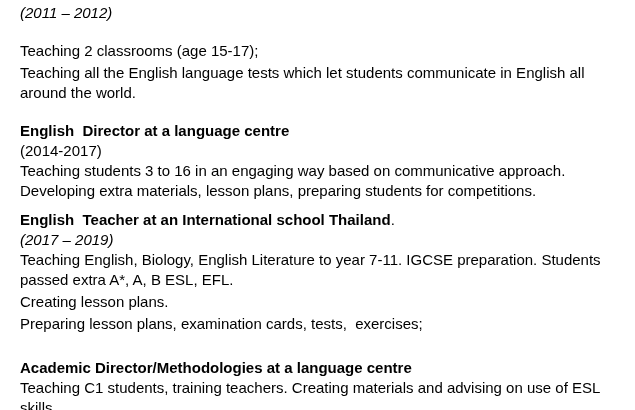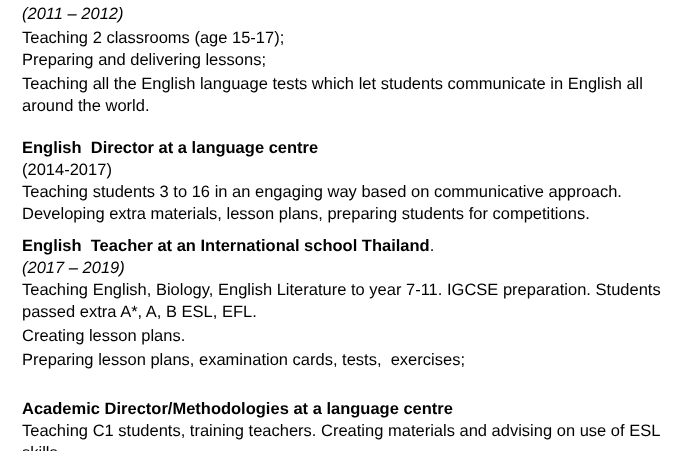--- a/index.html
+++ b/index.html
@@ -25,35 +25,34 @@
   }
   .title {
     font-weight: bold;
   }
   .title-suffix {
     font-weight: 400;
   }
   .italic {
     font-style: italic;
   }
-  .mt1 { margin-top: 2px; }
+  .mt1 { margin-top: 18px; }
   .mt2 { margin-top: 2px; }
   .sec-gap-lg { margin-top: 18px; }  
   .sec-gap-md { margin-top: 9px; }   
   .sec-gap-md2 { margin-top: 24px; } 
 </style>
 </head>
 <body>
 
 <main class="doc">
 
   <section>
     <p class="line italic">(2011 – 2012)</p>
     <p class="line mt1">Teaching 2 classrooms (age 15-17);</p>
-    <p class="line">Preparing and delivering lessons;</p>
     <div class="mt2">
       <p class="line">Teaching all the English language tests which let students communicate in English all</p>
       <p class="line">around the world.</p>
     </div>
   </section>
 
   <section class="sec-gap-lg">
     <p class="line title">English  Director at a language centre</p>
     <p class="line">(2014-2017)</p>
     <p class="line">Teaching students 3 to 16 in an engaging way based on communicative approach.</p>

